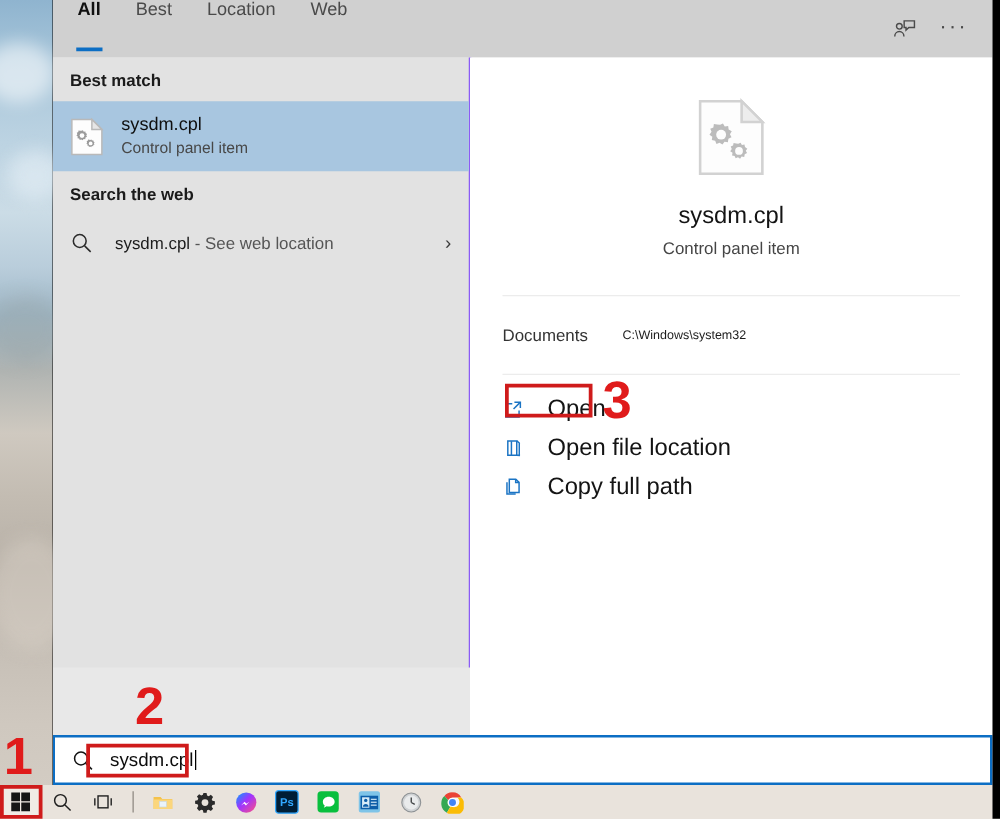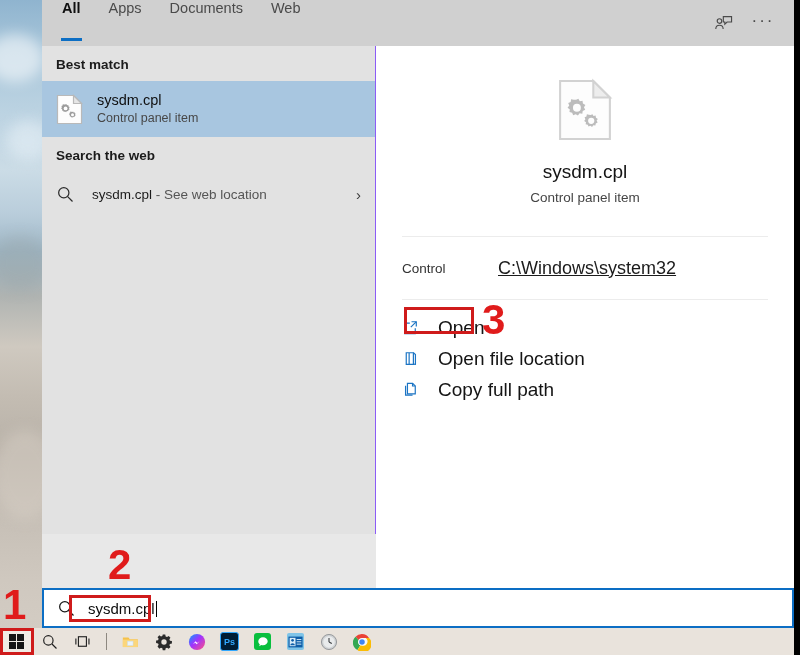--- a/index.html
+++ b/index.html
@@ -237,23 +237,22 @@
     align-items: center;
     padding: 0 26px;
   }
   .loc-label {
     font-size: 13.5px;
     color: #333;
     width: 96px;
     flex: 0 0 96px;
   }
   .loc-value {
-    font-size: 18px;
+    font-size: 10px;
     color: #1b1b1b;
-    text-decoration: underline;
     cursor: pointer;
   }
   .actions { padding-top: 12px; }
   .action-row {
     position: relative;
     display: flex;
     align-items: center;
     height: 31px;
     padding-left: 26px;
     cursor: default;
@@ -396,24 +395,24 @@
   </div>
 
   <div class="flyout">
 
     <div class="tabbar">
       <div class="tab active">
         <span>All</span>
         <span class="underline"></span>
       </div>
       <div class="tab">
-        <span>Apps</span>
+        <span>Best</span>
       </div>
       <div class="tab">
-        <span>Documents</span>
+        <span>Location</span>
       </div>
       <div class="tab">
         <span>Web</span>
       </div>
 
       <div class="tabbar-right">
         <div class="hdr-btn">
           <svg width="21" height="21" viewBox="0 0 24 24" fill="none" stroke="#4a4a4a" stroke-width="1.3">
             <circle cx="7.4" cy="9.2" r="2.6"></circle>
             <path d="M3.2 18.4c0-2.6 1.9-4.4 4.2-4.4s4.2 1.8 4.2 4.4"></path>
@@ -479,21 +478,21 @@
             </g>
           </svg>
         </div>
         <div class="hero-title">sysdm.cpl</div>
         <div class="hero-sub">Control panel item</div>
       </div>
 
       <div class="divider"></div>
 
       <div class="loc-row">
-        <div class="loc-label">Control</div>
+        <div class="loc-label">Documents</div>
         <div class="loc-value">C:\Windows\system32</div>
       </div>
 
       <div class="divider"></div>
 
       <div class="actions">
 
         <div class="action-row">
           <div class="action-icon">
             <svg width="17" height="17" viewBox="0 0 20 20" fill="none" stroke="#1b74c4" stroke-width="1.4">

